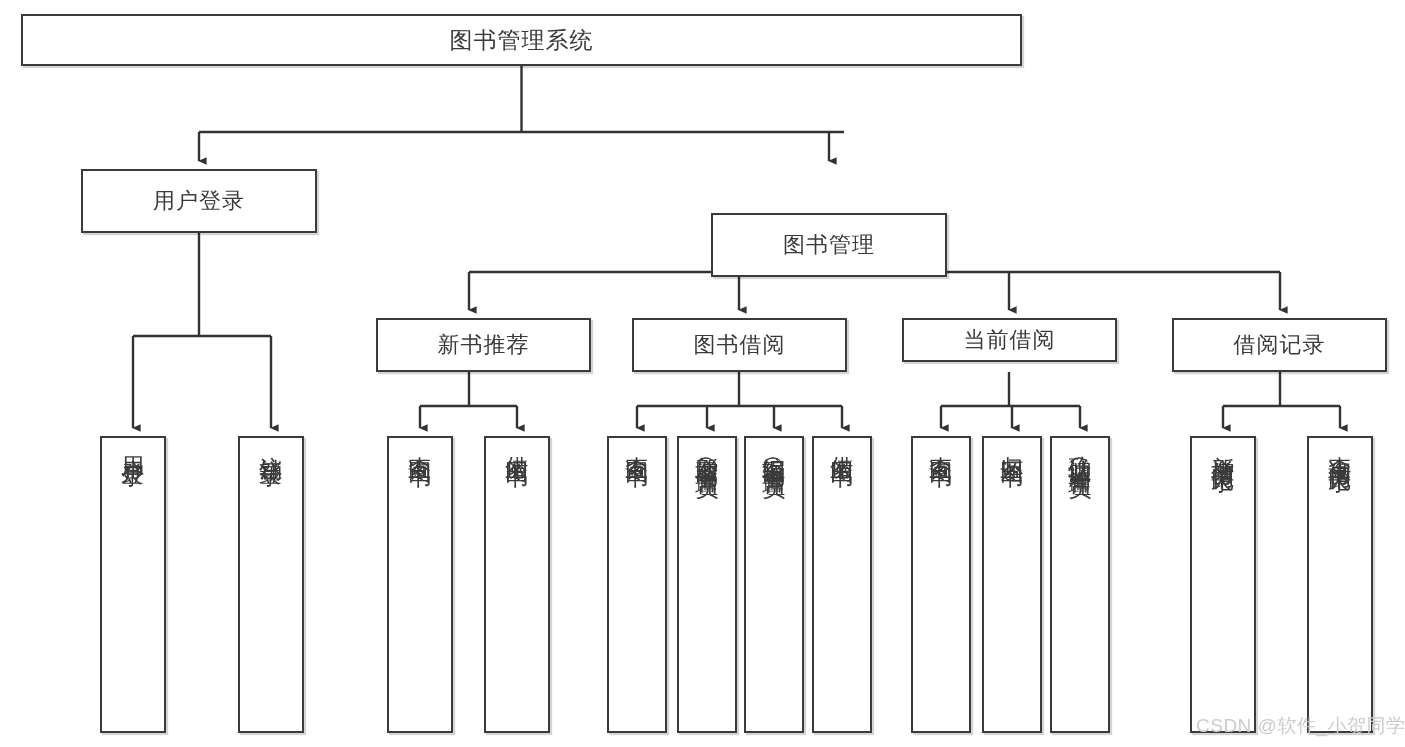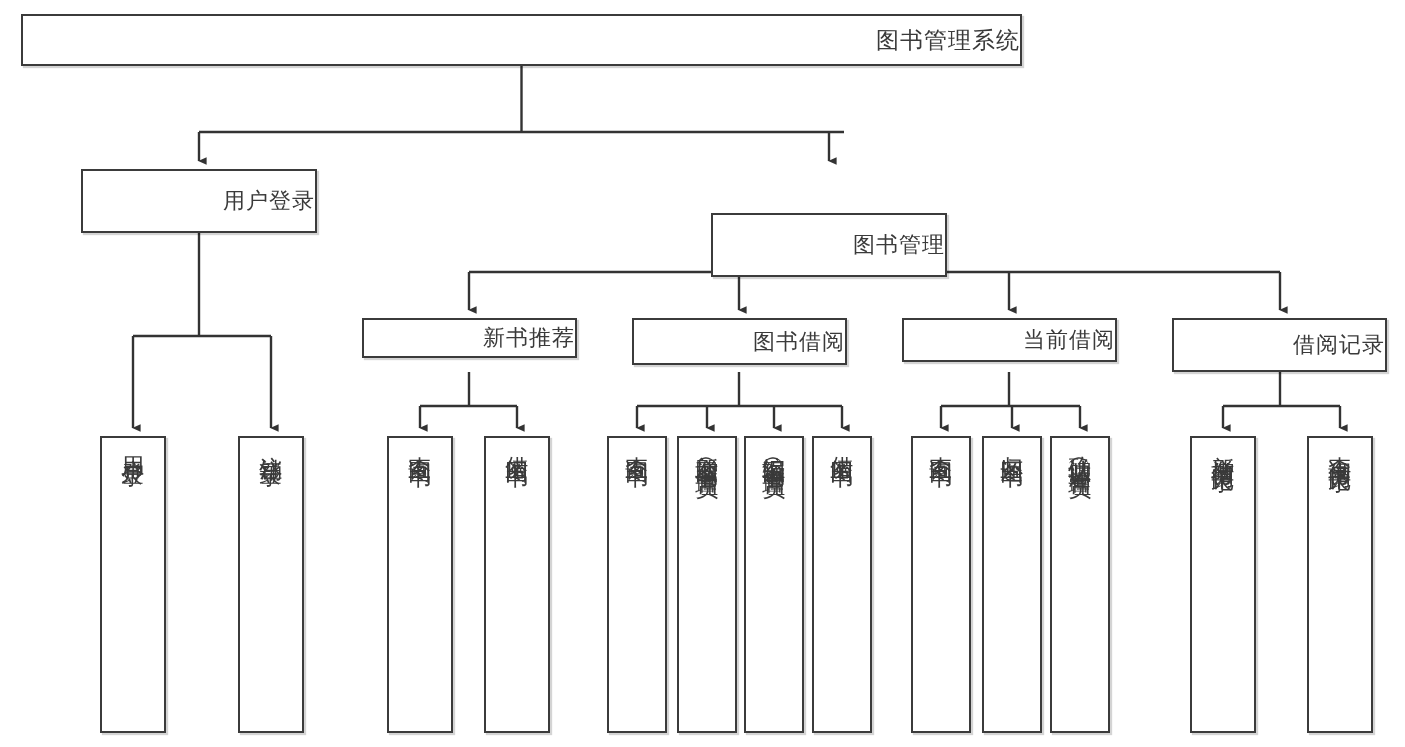--- a/index.html
+++ b/index.html
@@ -28,21 +28,21 @@
     pointer-events: none;
   }
   .node {
     position: absolute;
     box-sizing: border-box;
     background: #ffffff;
     border: 2px solid #3b3b3b;
     box-shadow: 2px 2px 1px rgba(0,0,0,0.17);
     display: flex;
     align-items: center;
-    justify-content: flex-end;
+    justify-content: center;
     overflow: hidden;
   }
   .node-label {
     color: #3a3a3a;
     font-size: 22px;
     letter-spacing: 1px;
     line-height: 1.15;
     white-space: nowrap;
     text-align: center;
   }
@@ -128,25 +128,25 @@
   </div>
 
   <div class="node" style="left:81px; top:169px; width:236px; height:64px;">
     <span class="node-label">用户登录</span>
   </div>
 
   <div class="node" style="left:711px; top:169px; width:236px; height:64px;margin-top:44px;">
     <span class="node-label">图书管理</span>
   </div>
 
-  <div class="node" style="left:362px; top:318px; width:215px; height:40px;">
+  <div class="node" style="left:376px; top:318px; width:215px; height:54px;">
     <span class="node-label">新书推荐</span>
   </div>
 
-  <div class="node" style="left:632px; top:318px; width:215px; height:47px;">
+  <div class="node" style="left:632px; top:318px; width:215px; height:54px;">
     <span class="node-label">图书借阅</span>
   </div>
 
   <div class="node" style="left:902px; top:318px; width:215px; height:44px;">
     <span class="node-label">当前借阅</span>
   </div>
 
   <div class="node" style="left:1172px; top:318px; width:215px; height:54px;">
     <span class="node-label">借阅记录</span>
   </div>
@@ -196,14 +196,15 @@
   </div>
 
   <div class="node vertical" style="left:1190px; top:436px; width:66px; height:297px;">
     <span class="node-label">新增借阅记录</span>
   </div>
 
   <div class="node vertical" style="left:1307px; top:436px; width:66px; height:297px;">
     <span class="node-label">查询借阅记录</span>
   </div>
 
+  <div class="watermark" style="left:1196px; top:713px;">CSDN @软件_小贺同学</div>
 
 </div>
 
 </body></html>

